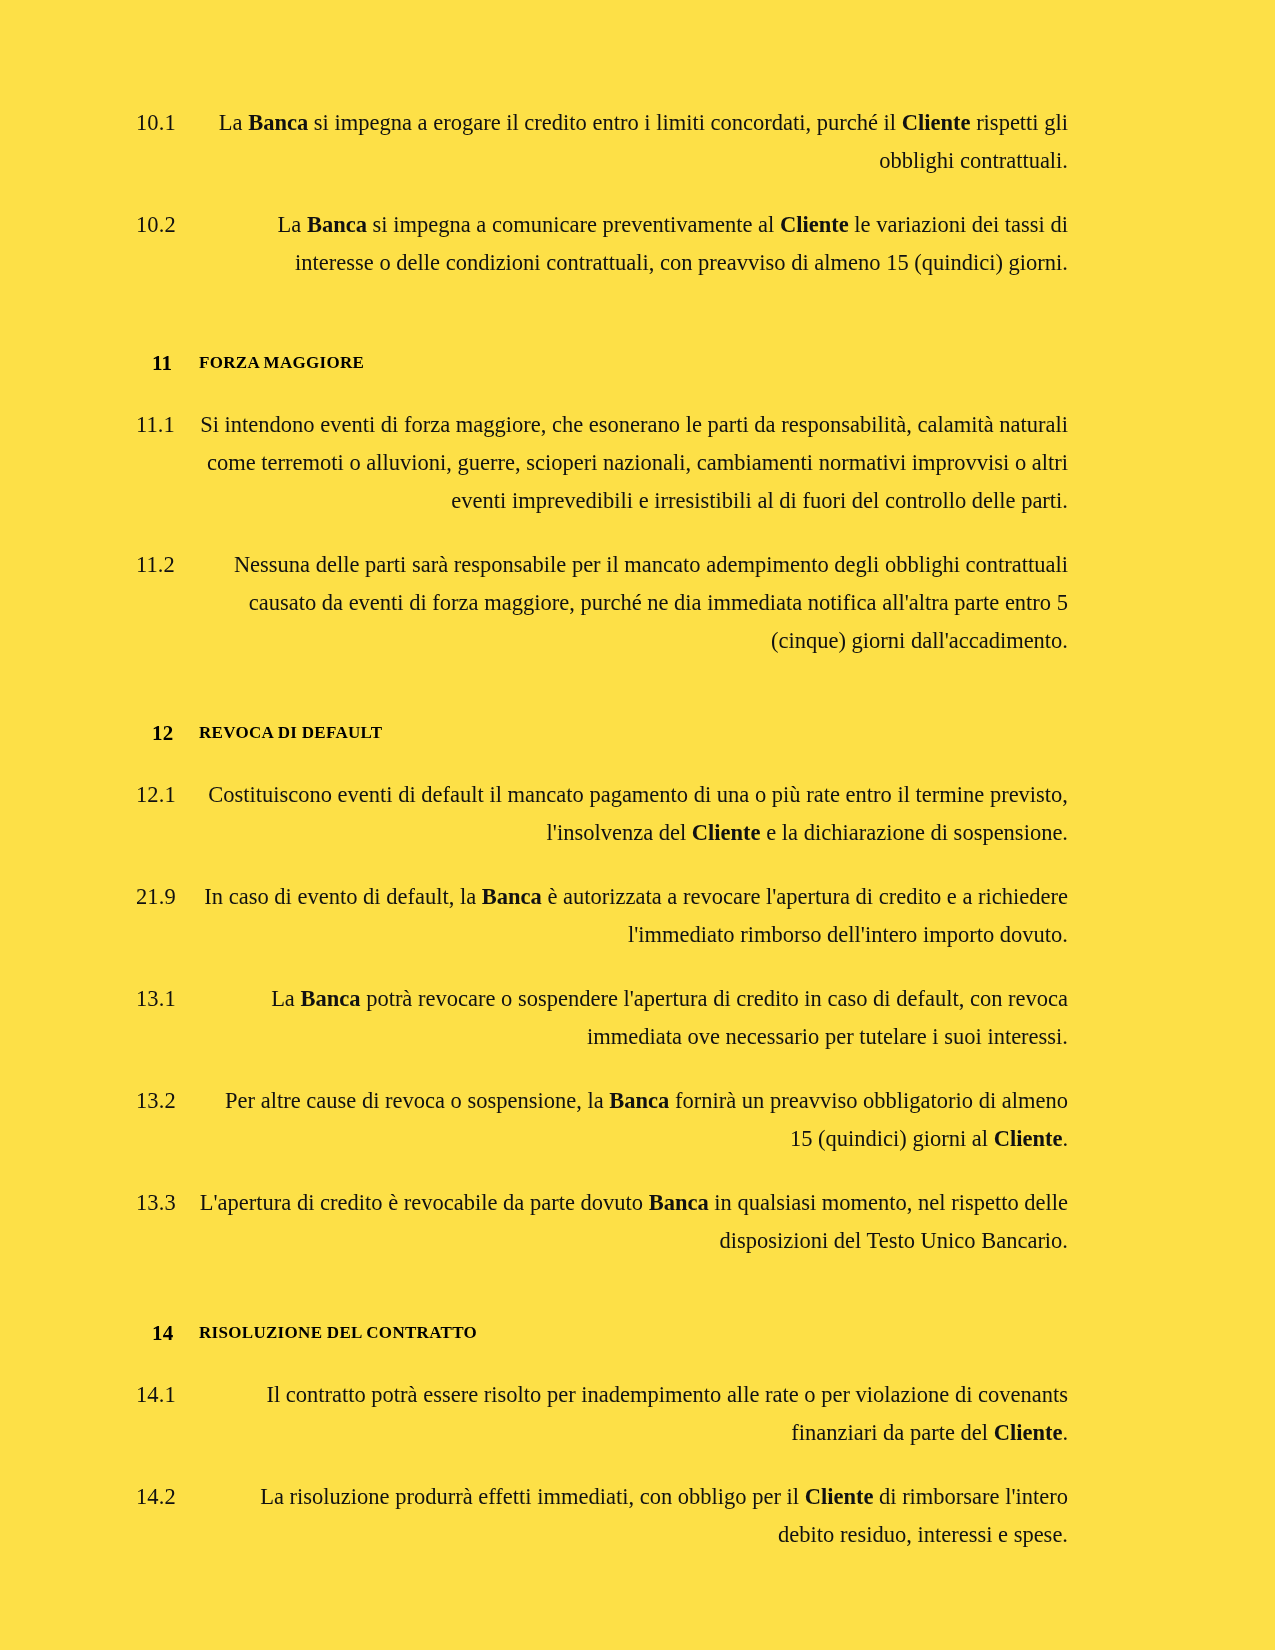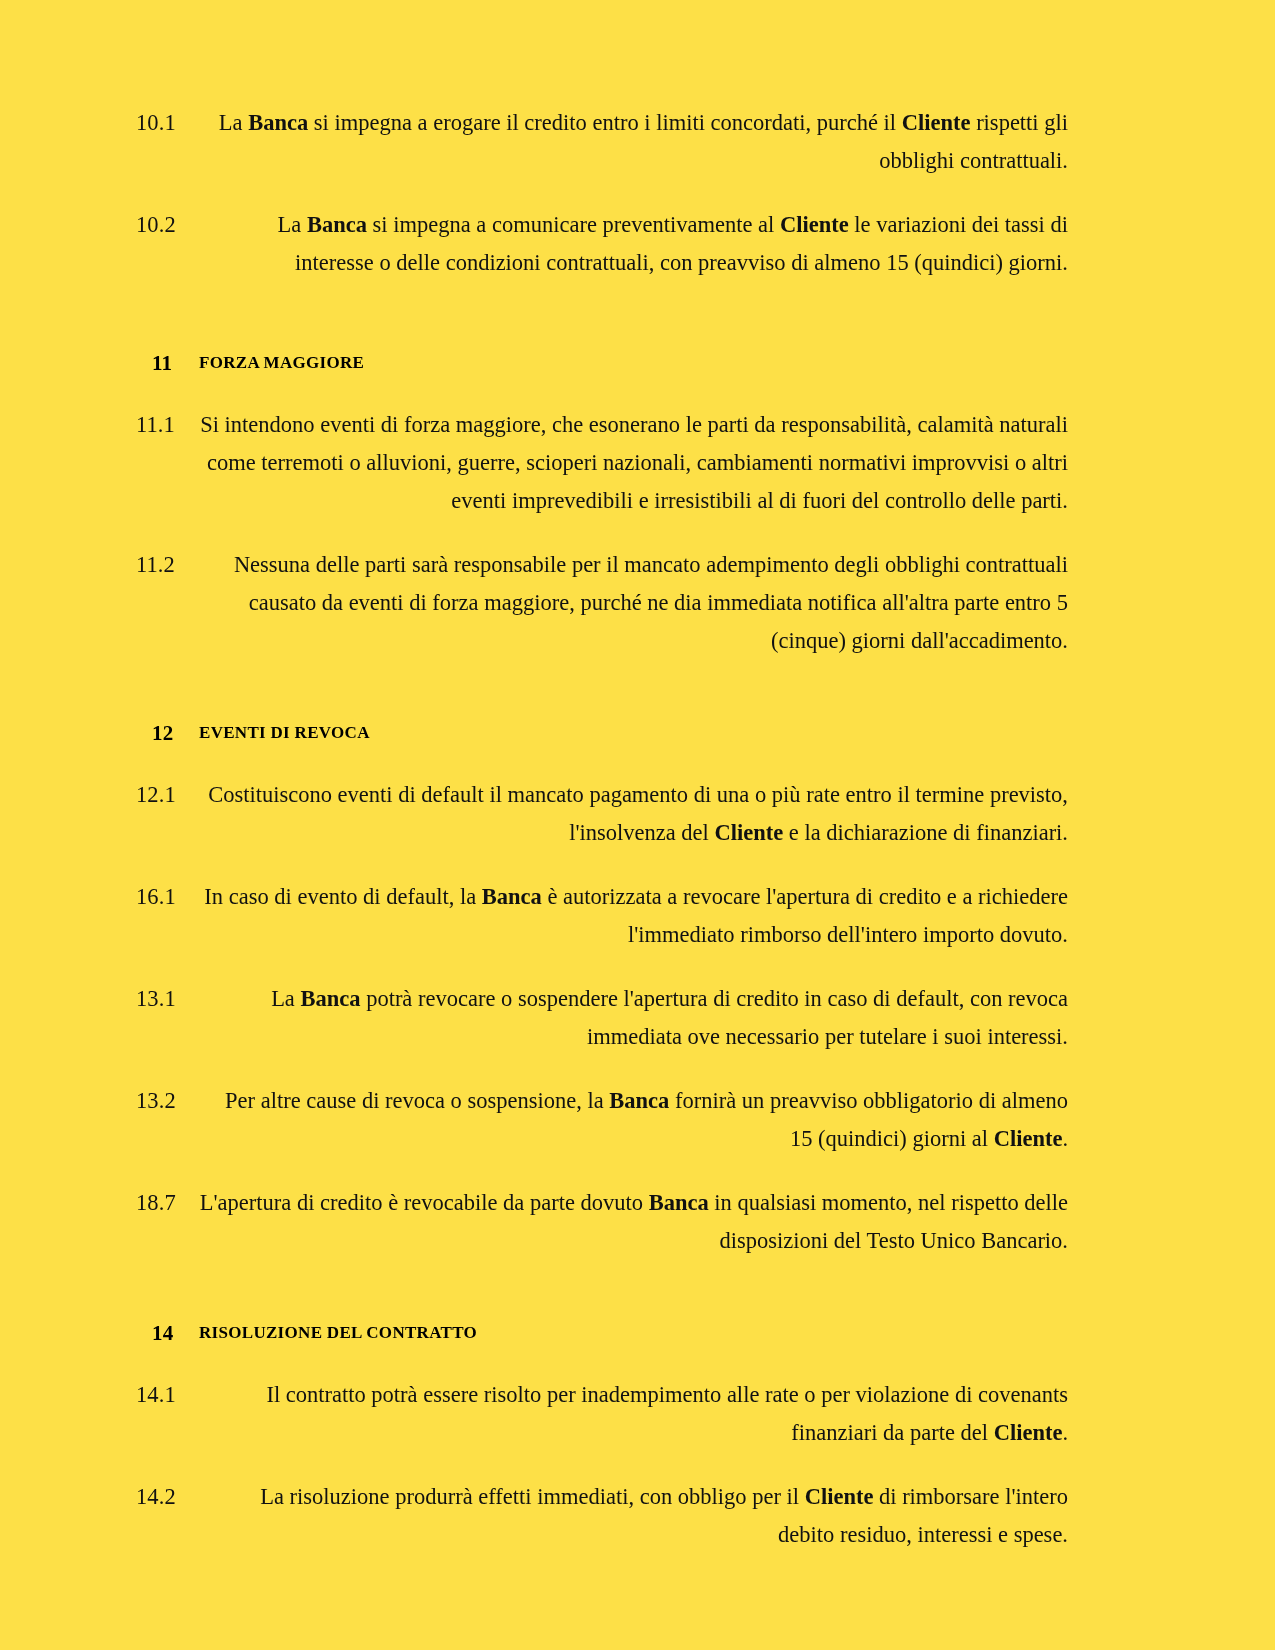--- a/index.html
+++ b/index.html
@@ -102,40 +102,40 @@
       <div class="clause">
         <div class="clause-num">11.1</div>
         <div class="clause-body"><span>Si intendono eventi di forza maggiore, che esonerano le parti da responsabilità, calamità naturali come terremoti o alluvioni, guerre, scioperi nazionali, cambiamenti normativi improvvisi o altri eventi imprevedibili e irresistibili al di fuori del controllo delle parti.</span></div>
       </div>
       <div class="clause">
         <div class="clause-num">11.2</div>
         <div class="clause-body"><span>Nessuna delle parti sarà responsabile per il mancato adempimento degli obblighi contrattuali causato da eventi di forza maggiore, purché ne dia immediata notifica all'altra parte entro 5 (cinque) giorni dall'accadimento.</span></div>
       </div>
       <div class="heading">
         <div class="heading-num">12</div>
-        <div class="heading-title">EVENTI DI REVOCA</div>
+        <div class="heading-title">REVOCA DI DEFAULT</div>
       </div>
       <div class="clause">
         <div class="clause-num">12.1</div>
-        <div class="clause-body"><span>Costituiscono eventi di default il mancato pagamento di una o più rate entro il termine previsto, l'insolvenza del </span><b>Cliente</b><span> e la dichiarazione di finanziari.</span></div>
+        <div class="clause-body"><span>Costituiscono eventi di default il mancato pagamento di una o più rate entro il termine previsto, l'insolvenza del </span><b>Cliente</b><span> e la dichiarazione di sospensione.</span></div>
       </div>
       <div class="clause">
-        <div class="clause-num">16.1</div>
+        <div class="clause-num">21.9</div>
         <div class="clause-body"><span>In caso di evento di default, la </span><b>Banca</b><span> è autorizzata a revocare l'apertura di credito e a richiedere l'immediato rimborso dell'intero importo dovuto.</span></div>
       </div>
       <div class="clause">
         <div class="clause-num">13.1</div>
         <div class="clause-body"><span>La </span><b>Banca</b><span> potrà revocare o sospendere l'apertura di credito in caso di default, con revoca immediata ove necessario per tutelare i suoi interessi.</span></div>
       </div>
       <div class="clause">
         <div class="clause-num">13.2</div>
         <div class="clause-body"><span>Per altre cause di revoca o sospensione, la </span><b>Banca</b><span> fornirà un preavviso obbligatorio di almeno 15 (quindici) giorni al </span><b>Cliente</b><span>.</span></div>
       </div>
       <div class="clause">
-        <div class="clause-num">18.7</div>
+        <div class="clause-num">13.3</div>
         <div class="clause-body"><span>L'apertura di credito è revocabile da parte dovuto </span><b>Banca</b><span> in qualsiasi momento, nel rispetto delle disposizioni del Testo Unico Bancario.</span></div>
       </div>
       <div class="heading">
         <div class="heading-num">14</div>
         <div class="heading-title">RISOLUZIONE DEL CONTRATTO</div>
       </div>
       <div class="clause">
         <div class="clause-num">14.1</div>
         <div class="clause-body"><span>Il contratto potrà essere risolto per inadempimento alle rate o per violazione di covenants finanziari da parte del </span><b>Cliente</b><span>.</span></div>
       </div>

